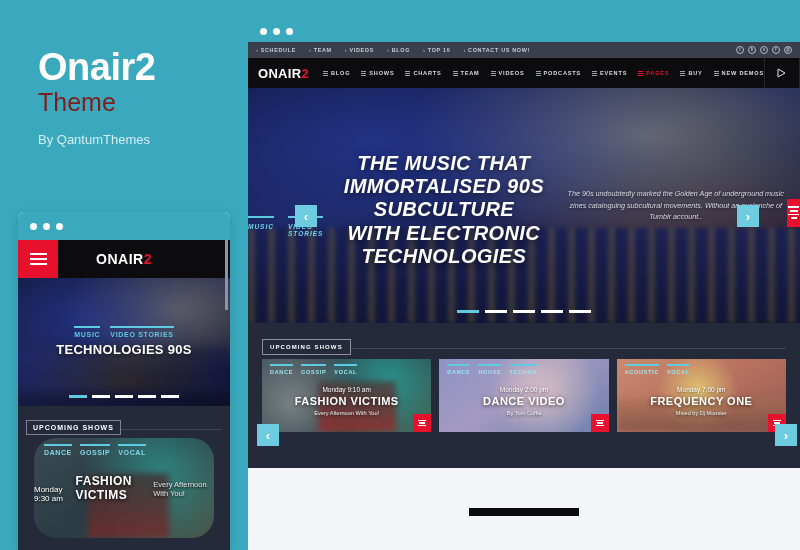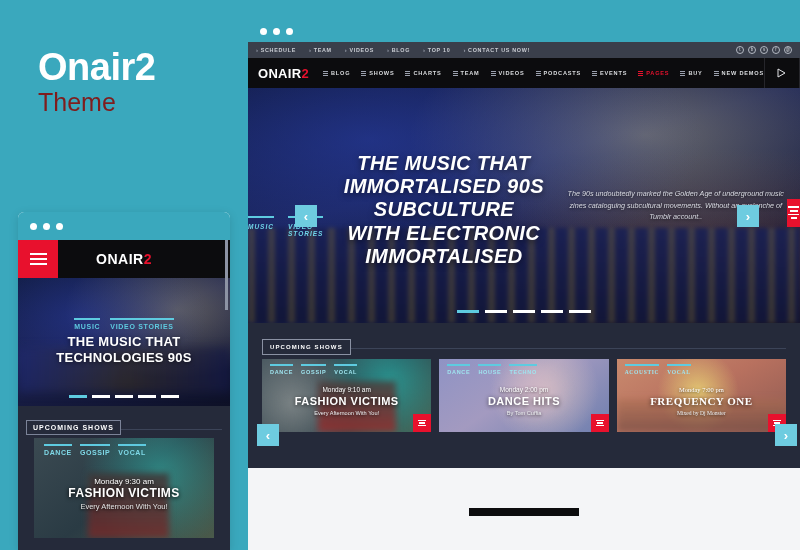--- a/index.html
+++ b/index.html
@@ -80,21 +80,21 @@
     display:inline-block; border:1px solid #7b8398; color:#fff; font-size:7px;
     letter-spacing:1px; padding:3px 6px; font-weight:bold; background:#252a3a;
     position:relative; z-index:2;
   }
   .m-labelline{ border-bottom:1px solid #3c4458; margin-top:-6px; margin-bottom:8px;}
   .m-card{
     height:100px; position:relative; overflow:hidden; margin:0 8px;
     background:
       radial-gradient(circle at 70% 35%, rgba(50,180,170,.6), transparent 55%),
       linear-gradient(140deg,#3b4a52 0%, #2a3b44 50%, #4a5a4a 100%);
-    display:flex; flex-direction:column; align-items:center; justify-content:center;
+    display:flex; flex-direction:row; align-items:center; justify-content:center;border-radius:22px;
   }
   .m-card::before{
     content:""; position:absolute; left:30%; bottom:0; width:45%; height:65%;
     background:linear-gradient(180deg,rgba(60,55,55,.85),rgba(120,40,40,.8));
     filter:blur(3px);
   }
   .m-ctags{ position:absolute; top:6px; left:10px; display:flex; gap:8px; z-index:3;}
   .m-ctag{
     font-size:7px; color:#7fd9e8; font-weight:bold; letter-spacing:0.6px;
     border-top:2px solid #5ecbe0; padding-top:3px;
@@ -221,21 +221,21 @@
       linear-gradient(140deg,#3f4f58 0%, #2c3d46 55%, #4a5d4c 100%);}
   .card.c1::before{ content:""; position:absolute; left:33%; bottom:0; width:46%; height:70%;
       background:linear-gradient(180deg,rgba(70,60,58,.8),rgba(150,45,45,.85)); filter:blur(3px);}
   .card.c2{ background:
       radial-gradient(circle at 62% 42%, rgba(225,200,195,.75), transparent 48%),
       linear-gradient(145deg,#8f93c4 0%, #a39ac0 45%, #6f7fae 100%);}
   .card.c2::before{ content:""; position:absolute; left:28%; top:0; width:55%; height:100%;
       background:radial-gradient(ellipse at 50% 45%, rgba(210,180,200,.55), transparent 60%); filter:blur(3px);}
   .card.c3{ background:
       radial-gradient(circle at 48% 45%, rgba(240,225,120,.75), transparent 42%),
-      linear-gradient(150deg,#c98a6e 0%, #b8715f 48%, #8f5a52 100%); font-family: Liberation Serif, serif;}
+      linear-gradient(150deg,#c98a6e 0%, #b8715f 48%, #8f5a52 100%);}
   .card.c3::before{ content:""; position:absolute; left:0; bottom:0; width:100%; height:45%;
       background:linear-gradient(180deg,rgba(170,110,80,.5),rgba(120,80,70,.75)); filter:blur(3px);}
   .c-tags{ position:absolute; top:5px; left:8px; display:flex; gap:8px; z-index:3;}
   .c-tag{
     font-size:5.5px; color:#9fe4ef; font-weight:bold; letter-spacing:0.7px;
     border-top:2px solid #5ecbe0; padding-top:3px;
   }
   .c-time{ z-index:3; color:#fff; font-size:6.5px; text-shadow:0 1px 3px rgba(0,0,0,.7); margin-top:10px;}
   .c-name{ z-index:3; color:#fff; font-size:11px; font-weight:bold; letter-spacing:0.5px;
     text-shadow:0 1px 4px rgba(0,0,0,.7); margin-top:2px;}
@@ -254,20 +254,21 @@
     width:110px; height:8px; background:#0c0c0e;
   }
 </style>
 </head>
 <body>
 
 <div class="left-panel">
   <div class="title-block">
     <div class="title-main">Onair2</div>
     <div class="title-sub">Theme</div>
+    <div class="title-by">By QantumThemes</div>
   </div>
 
   <div class="mobile">
     <div class="mobile-bar">
       <span class="dot"></span>
       <span class="dot"></span>
       <span class="dot"></span>
     </div>
     <div class="mobile-body">
       <div class="m-header">
@@ -277,21 +278,20 @@
             <span></span>
         </div>
         <div class="m-logo"><span>ONAIR</span><i>2</i></div>
       </div>
       <div class="m-hero">
         <div class="m-cats">
           <span class="m-cat">MUSIC</span>
           <span class="m-cat">VIDEO STORIES</span>
         </div>
         <div class="m-htitle">
-          <div>THE MUSIC THAT</div>
           <div>TECHNOLOGIES 90S</div>
         </div>
         <div class="m-dots">
           <span class="on"></span>
           <span></span>
           <span></span>
           <span></span>
           <span></span>
         </div>
       </div>
@@ -435,21 +435,21 @@
   </div>
 
   <div class="hero">
     <div class="hero-knobs"></div>
     <div class="hero-cats">
       <span class="hero-cat">MUSIC</span>
       <span class="hero-cat">VIDEO STORIES</span>
     </div>
     <div class="hero-title">
       <div>THE MUSIC THAT IMMORTALISED 90S SUBCULTURE</div>
-      <div>WITH ELECTRONIC IMMORTALISED</div>
+      <div>WITH ELECTRONIC TECHNOLOGIES</div>
     </div>
     <div class="hero-desc">The 90s undoubtedly marked the Golden Age of underground music zines cataloguing subcultural movements. Without an avalanche of Tumblr account..</div>
     <div class="hero-btn">
         <b></b>
         <b></b>
         <b></b>
         <b></b>
       </div>
     <div class="hero-dots">
       <span class="on"></span>
@@ -483,21 +483,21 @@
           </div>
       </div>
 
       <div class="card c2">
         <div class="c-tags">
           <span class="c-tag">DANCE</span>
           <span class="c-tag">HOUSE</span>
           <span class="c-tag">TECHNO</span>
         </div>
         <div class="c-time">Monday 2:00 pm</div>
-        <div class="c-name">DANCE HITS</div>
+        <div class="c-name">DANCE VIDEO</div>
         <div class="c-desc">By Tom Cuffia</div>
         <div class="c-btn">
             <b></b>
             <b></b>
             <b></b>
           </div>
       </div>
 
       <div class="card c3">
         <div class="c-tags">

